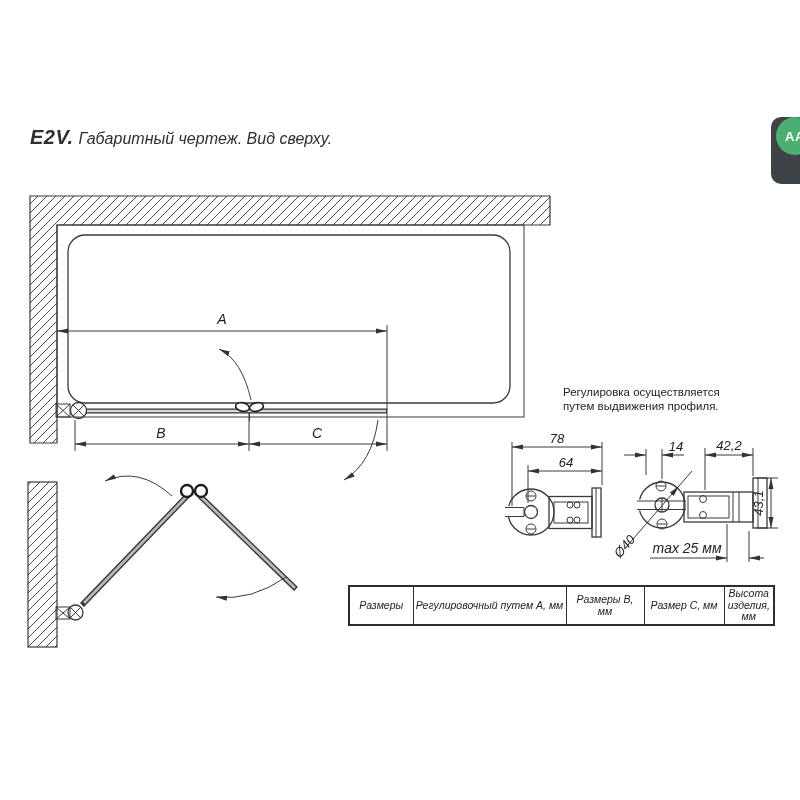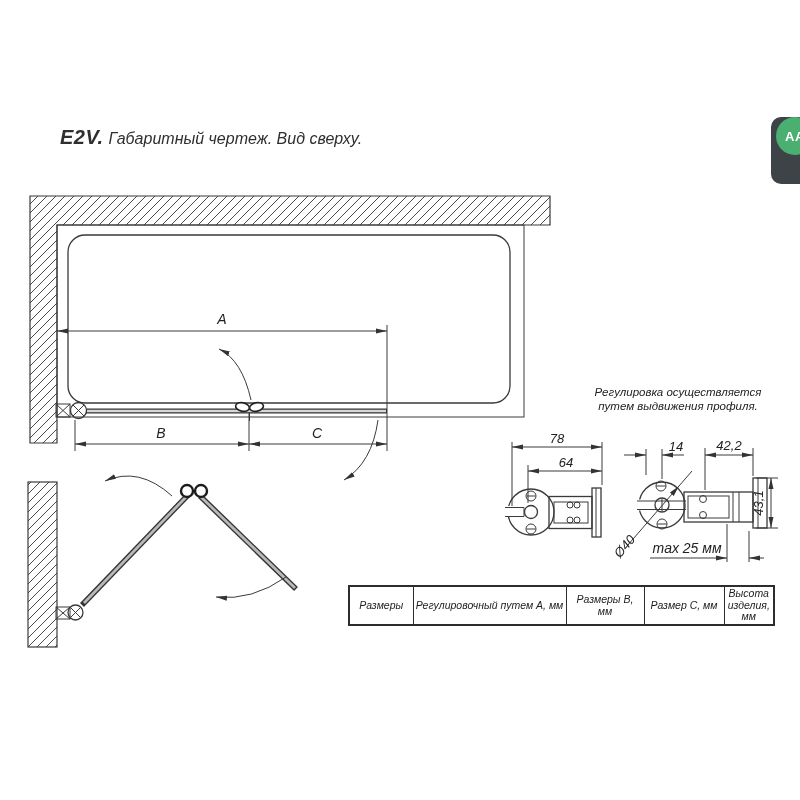--- a/index.html
+++ b/index.html
@@ -4,38 +4,38 @@
 <style>
   html,body{margin:0;padding:0;}
   body{
     width:800px;height:800px;position:relative;overflow:hidden;
     background:#ffffff;
     font-family:"Liberation Sans",sans-serif;
   }
   
   .title{
     position:absolute;left:30px;top:126px;height:24px;
-    color:#2f2f2f;font-style:italic;white-space:nowrap;margin-left:30px;
+    color:#2f2f2f;font-style:italic;white-space:nowrap;
   }
   .title .code{font-size:20px;font-weight:bold;letter-spacing:.5px;}
   .title .rest{font-size:16px;margin-left:5px;}
   
   .badge{
     position:absolute;left:771px;top:117px;width:40px;height:67px;
     background:#3e4347;border-radius:10px 0 0 10px;
   }
   .badge .circle{
     position:absolute;left:5px;top:0px;width:38px;height:38px;border-radius:50%;
     background:#4caf72;color:#ffffff;font-size:13px;font-weight:bold;
     display:flex;align-items:center;justify-content:center;letter-spacing:.5px;
   }
   
   .note{
     position:absolute;right:7px;top:386px;width:230px;
-    text-align:center;font-style:italic;font-size:11.5px;line-height:13.5px;color:#222;
+    text-align:left;font-size:11.5px;line-height:13.5px;color:#222;
   }
   
   svg.drawing{position:absolute;left:0;top:0;}
   .obj{stroke:#3a3a3a;stroke-width:1.3;fill:none;}
   .thin{stroke:#3a3a3a;stroke-width:1;fill:none;}
   .dim{stroke:#3a3a3a;stroke-width:1;fill:none;}
   .hatched{fill:url(#hatch);stroke:#3a3a3a;stroke-width:1.2;}
   .dimtext{
     font-family:"Liberation Sans",sans-serif;font-style:italic;
     fill:#222;font-size:14px;

